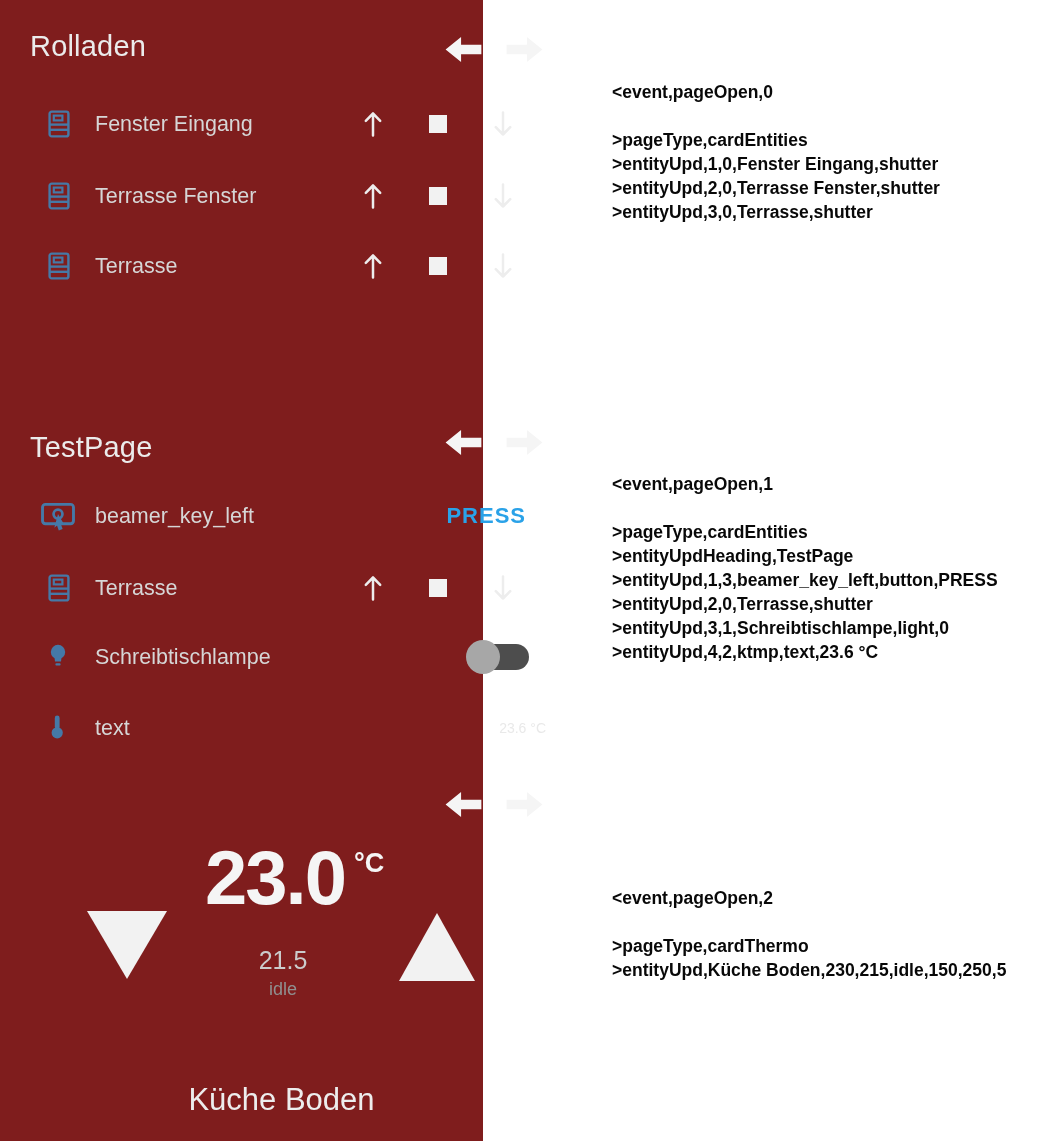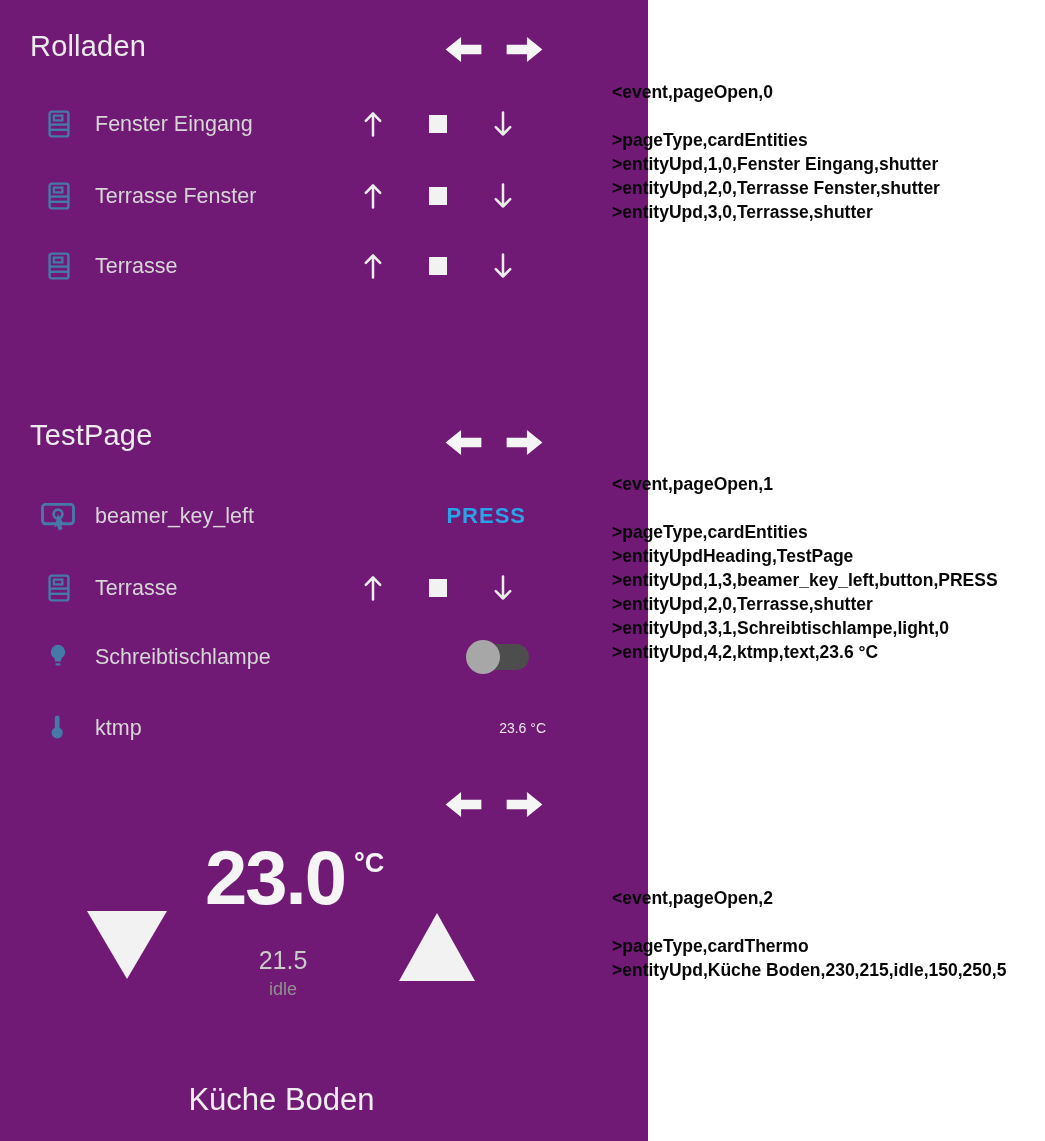--- a/index.html
+++ b/index.html
@@ -1,20 +1,20 @@
 <!DOCTYPE html>
 <html><head>
 <meta charset="utf-8">
 <style>
   html,body{margin:0;padding:0;}
   body{font-family:"Liberation Sans",sans-serif;background:#ffffff;}
   #stage{position:relative;width:1045px;height:1141px;background:#ffffff;overflow:hidden;}
 
   
-  #panel{position:absolute;left:0;top:0;width:648px;height:1141px;background:#701a75;}
+  #panel{position:absolute;left:0;top:0;width:483px;height:1141px;background:#7f1d1d;}
 
   .card-heading{position:absolute;left:30px;font-size:29px;font-weight:400;color:#ebebeb;letter-spacing:0.2px;}
   .nav-arrow{position:absolute;width:38px;height:29px;color:#f5f5f5;cursor:pointer;}
 
   .row{position:absolute;left:0;width:563px;height:48px;}
   .row-icon{position:absolute;color:#4579a7;}
   .icon-shutter{left:48px;top:10px;width:22px;height:28px;}
   .icon-tap{left:40px;top:10px;width:36px;height:30px;}
   .icon-bulb{left:46px;top:9px;width:24px;height:30px;}
   .icon-thermo{left:46px;top:9px;width:22px;height:30px;}
@@ -133,21 +133,21 @@
       <div class="row-label">Terrasse</div>
       <svg class="btn-up">
           <use href="#sym-arrow-up-thin"></use>
         </svg>
       <div class="btn-stop"></div>
       <svg class="btn-down">
           <use href="#sym-arrow-down-thin"></use>
         </svg>
     </div>
 
-    <div class="card-heading" style="top:419px">TestPage</div>
+    <div class="card-heading" style="top:431px">TestPage</div>
     <svg class="nav-arrow" style="left:444px;top:428px">
         <use href="#sym-arrow-left-block"></use>
       </svg>
     <svg class="nav-arrow" style="left:506px;top:428px">
         <use href="#sym-arrow-right-block"></use>
       </svg>
 
     <div class="row" style="top:492px">
       <svg class="row-icon icon-tap">
           <use href="#sym-tap"></use>
@@ -177,21 +177,21 @@
       <div class="row-label">Schreibtischlampe</div>
       <div class="toggle">
           <div class="knob"></div>
         </div>
     </div>
 
     <div class="row" style="top:704px">
       <svg class="row-icon icon-thermo">
           <use href="#sym-thermo"></use>
         </svg>
-      <div class="row-label">ktmp</div>
+      <div class="row-label">text</div>
       <div class="value-text">23.6 °C</div>
     </div>
 
     <svg class="nav-arrow" style="left:444px;top:790px">
         <use href="#sym-arrow-left-block"></use>
       </svg>
     <svg class="nav-arrow" style="left:506px;top:790px">
         <use href="#sym-arrow-right-block"></use>
       </svg>
 

